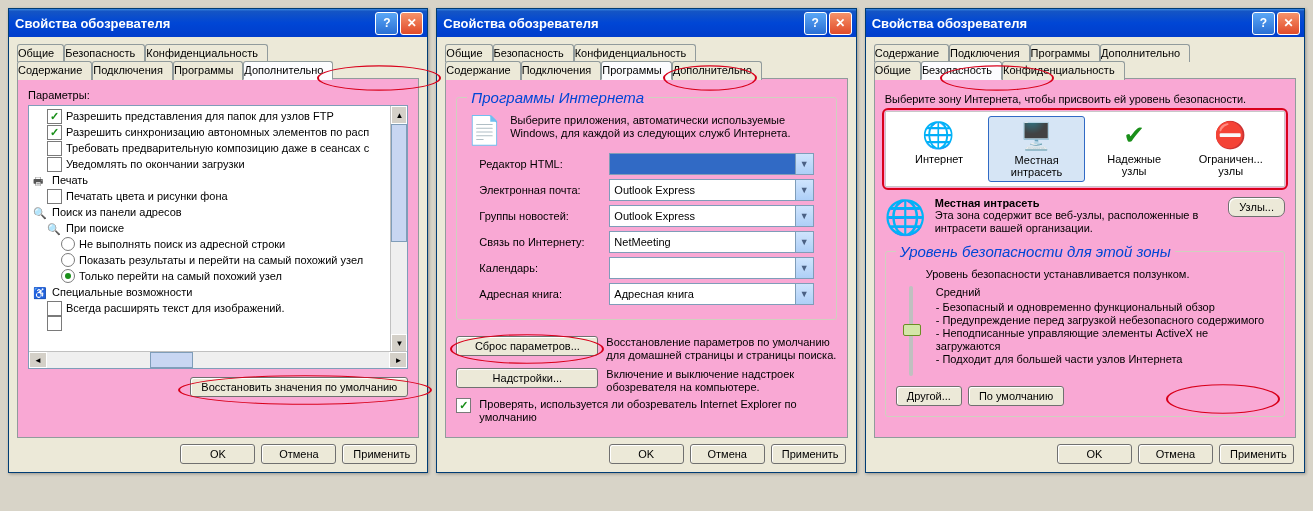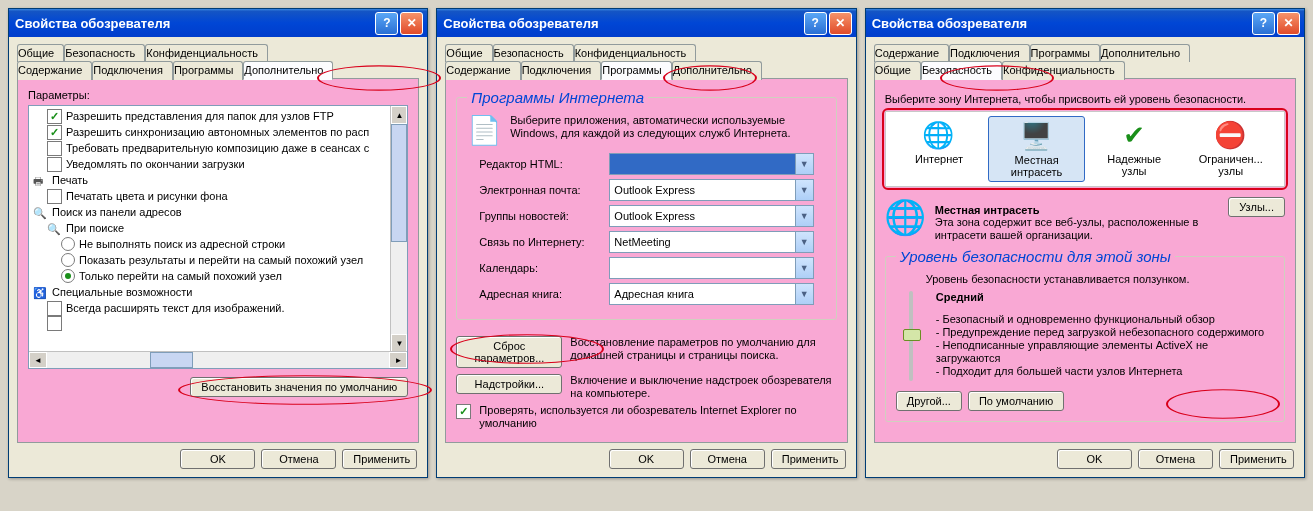--- a/index.html
+++ b/index.html
@@ -156,48 +156,48 @@
     font-size:11px;
   }
   .combo.blue-sel { background:#316ac5; color:#fff; }
   .combo .arrow {
     position:absolute; right:0; top:0; bottom:0; width:17px;
     background:linear-gradient(to bottom,#cfe4fd,#aecff7);
     border-left:1px solid #7f9db9;
     display:flex;align-items:center;justify-content:center; color:#4b6184;font-size:9px;
   }
   .desc-row { display:flex; gap:8px; margin-top:6px; align-items:flex-start;}
-  .desc-row .btn { width:106px; }
+  .desc-row .btn { width:142px; }
   .desc-row .txt { flex:1; font-size:11px; line-height:13px;}
   .chk-inline { display:flex; align-items:flex-start; gap:4px; margin-top:4px;}
   .chk-inline .chk { color:#1a8f1a; }
 
   
   .hint { margin:4px 0 6px 0; }
   .zone-strip {
     border:1px solid #c8c8c8; background:#fff;
     display:flex; padding:4px 6px; gap:2px;
   }
   .zone {
     flex:1; display:flex; flex-direction:column; align-items:center;
     padding:3px 2px; border-radius:3px; cursor:pointer;
     font-size:11px; text-align:center;
   }
   .zone.selected { background:#d6e5f5; border:1px solid #316ac5; }
   .zone .zicon { width:32px; height:32px; display:flex;align-items:center;justify-content:center; font-size:26px;}
   .zone .zlbl { margin-top:2px; line-height:12px; }
   .zone-detail { display:flex; gap:10px; margin:10px 0 6px 0; align-items:flex-start; }
   .zone-detail .big-icon { font-size:34px; width:40px; text-align:center;}
-  .zone-detail .zd-text { flex:1;margin-top:7px; }
+  .zone-detail .zd-text { flex:1; }
   .zone-detail .zd-title { font-weight:bold; }
   .slider-col { width:30px; display:flex; flex-direction:column; align-items:center; position:relative; height:90px;}
   .slider-track { width:4px; flex:1; background:#c0c0c0; border-radius:2px; position:relative;}
   .slider-thumb { position:absolute; top:42%; left:-6px; width:16px; height:10px; background:#d4e6a8; border:1px solid #6b8e23; border-radius:2px;}
   .level-row { display:flex; gap:10px; }
-  .level-text .lvl-name { font-weight:bold; margin-bottom:10px;}
+  .level-text .lvl-name { font-weight:normal; margin-bottom:3px;}
   .level-text .lvl-bullet { font-size:11px; line-height:13px; }
   .btn-row-inset { display:flex; justify-content:flex-start; gap:6px; margin-top:10px;}
 
   .ind1 { padding-left:14px; }
   .ind2 { padding-left:28px; }
 </style>
 </head>
 <body>
 
 <div class="window">
@@ -447,21 +447,21 @@
         </div>
         <div style="position:absolute; inset:-3px; border:2px solid #d9001b; border-radius:6px; pointer-events:none;"></div>
       </div>
 
       <div class="zone-detail">
         <div class="big-icon">🌐</div>
         <div class="zd-text">
           <div class="zd-title">Местная интрасеть</div>
           <div style="line-height:13px;">Эта зона содержит все веб-узлы, расположенные в интрасети вашей организации.</div>
         </div>
-        <button class="btn" style="align-self:flex-start;">Узлы...</button>
+        <button class="btn" style="align-self:flex-start;border-radius:7px;">Узлы...</button>
       </div>
 
       <fieldset style="flex:1;">
         <legend>Уровень безопасности для этой зоны</legend>
         <div style="margin:0 0 6px 30px;">Уровень безопасности устанавливается ползунком.</div>
         <div class="level-row">
           <div class="slider-col">
             <div class="slider-track">
                 <div class="slider-thumb"></div>
               </div>

